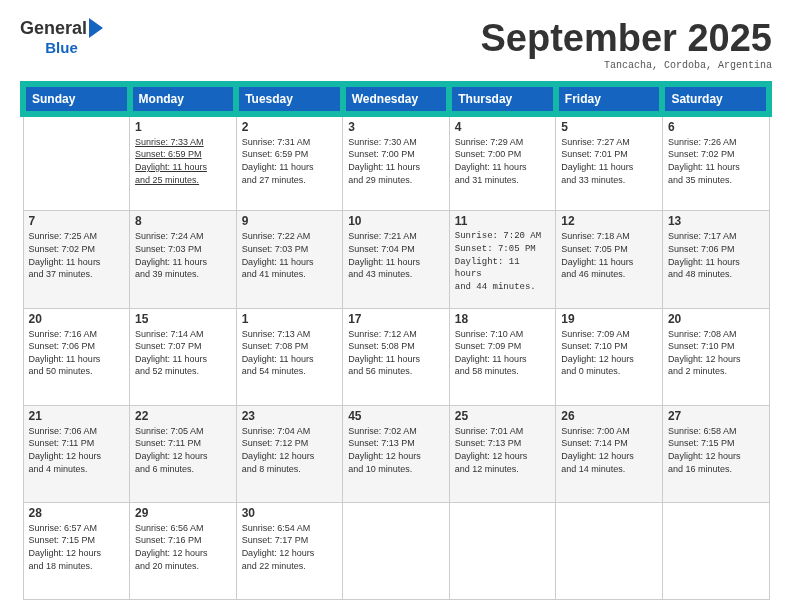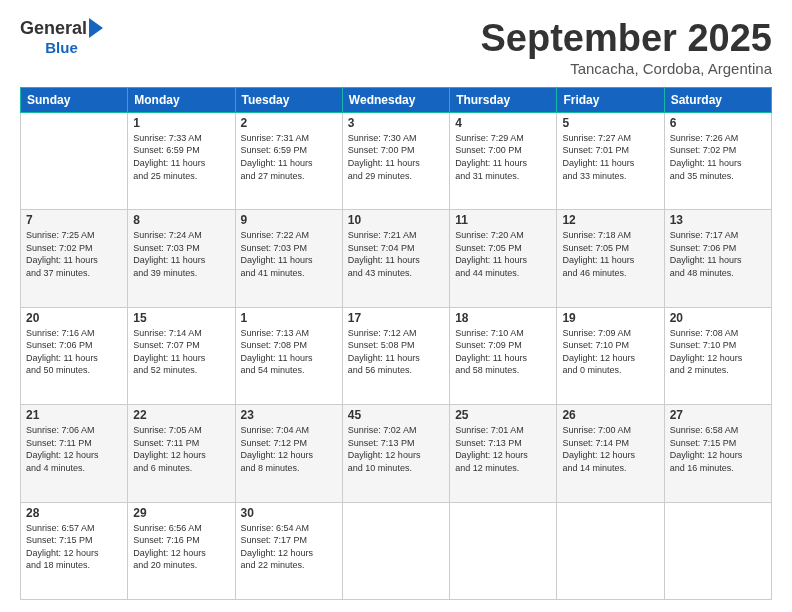--- a/index.html
+++ b/index.html
@@ -54,36 +54,37 @@
     .title-block {
       text-align: right;
     }
     .month-title {
       font-size: 38px;
       font-weight: bold;
       color: #333;
       line-height: 1.1;
     }
     .subtitle {
-      font-size: 15px;
+      font-size: 10px;
       color: #555;
+      font-family: Liberation Mono, monospace;
     }
     .calendar {
       width: 100%;
       border-collapse: collapse;
       flex: 1;
     }
     .calendar th {
       background-color: #1565c0;
       color: #fff;
       font-size: 12px;
       font-weight: bold;
       padding: 5px 6px;
       text-align: left;
-      border: 1px solid #14b8a6;
+      border: 6px solid #14b8a6;
     }
     .calendar td {
       border: 1px solid #ccc;
       vertical-align: top;
       padding: 3px 5px;
       font-size: 9.5px;
       color: #333;
       width: calc(100% / 7);
       height: 88px;
     }
@@ -137,21 +138,21 @@
           <th>Thursday</th>
           <th>Friday</th>
           <th>Saturday</th>
         </tr>
     </thead>
     <tbody id="calendar-body">
     <tr>
           <td class="empty-cell"></td>
           <td>
             <span class="day-num">1</span>
-            <div class="cell-text" style="white-space: pre-line;">Sunrise: 7:33 AM
+            <div class="cell-text" style="white-space: pre-line; text-decoration: underline;">Sunrise: 7:33 AM
 Sunset: 6:59 PM
 Daylight: 11 hours
 and 25 minutes.</div>
           </td>
           <td>
             <span class="day-num">2</span>
             <div class="cell-text" style="white-space: pre-line;">Sunrise: 7:31 AM
 Sunset: 6:59 PM
 Daylight: 11 hours
 and 27 minutes.</div>
@@ -209,21 +210,21 @@
           </td>
           <td>
             <span class="day-num">10</span>
             <div class="cell-text" style="white-space: pre-line;">Sunrise: 7:21 AM
 Sunset: 7:04 PM
 Daylight: 11 hours
 and 43 minutes.</div>
           </td>
           <td>
             <span class="day-num">11</span>
-            <div class="cell-text" style="white-space: pre-line;">Sunrise: 7:20 AM
+            <div class="cell-text" style="white-space: pre-line; font-family: Liberation Mono, monospace;">Sunrise: 7:20 AM
 Sunset: 7:05 PM
 Daylight: 11 hours
 and 44 minutes.</div>
           </td>
           <td>
             <span class="day-num">12</span>
             <div class="cell-text" style="white-space: pre-line;">Sunrise: 7:18 AM
 Sunset: 7:05 PM
 Daylight: 11 hours
 and 46 minutes.</div>

